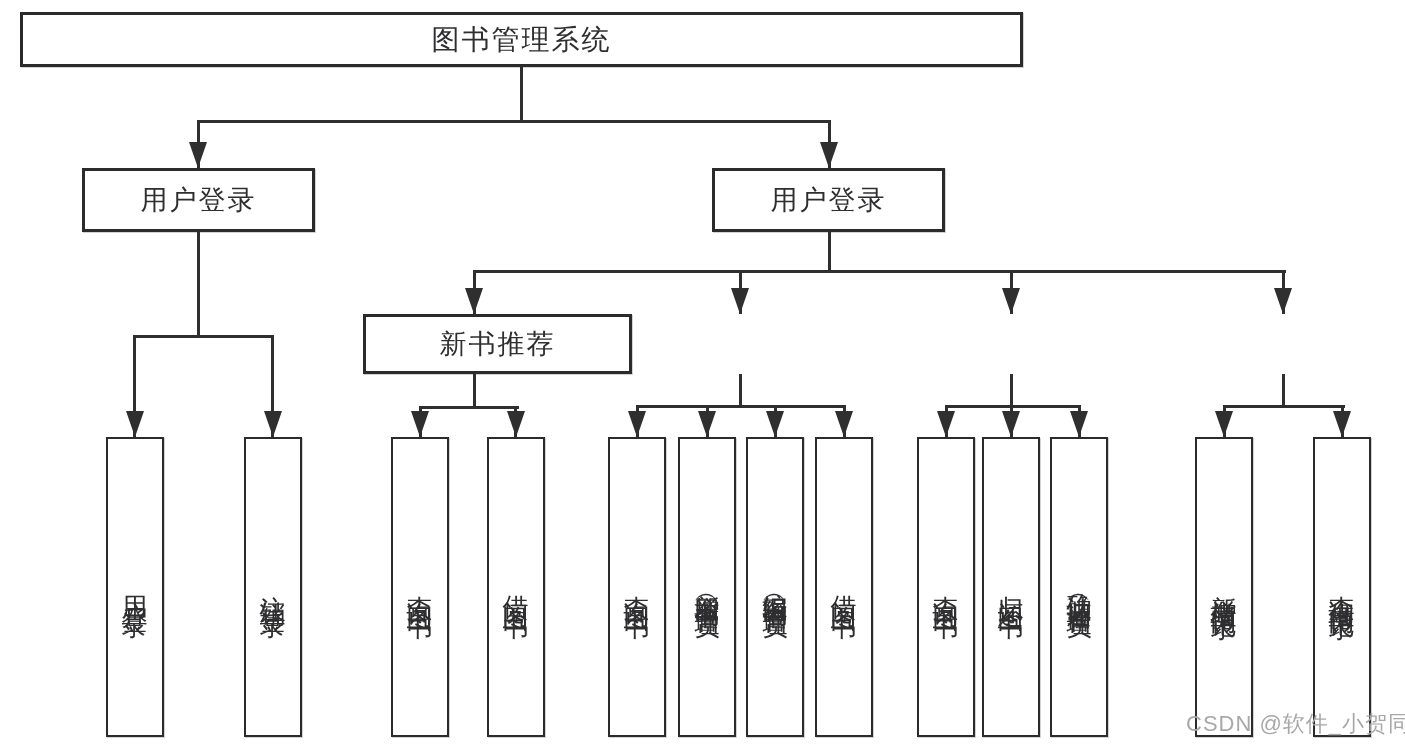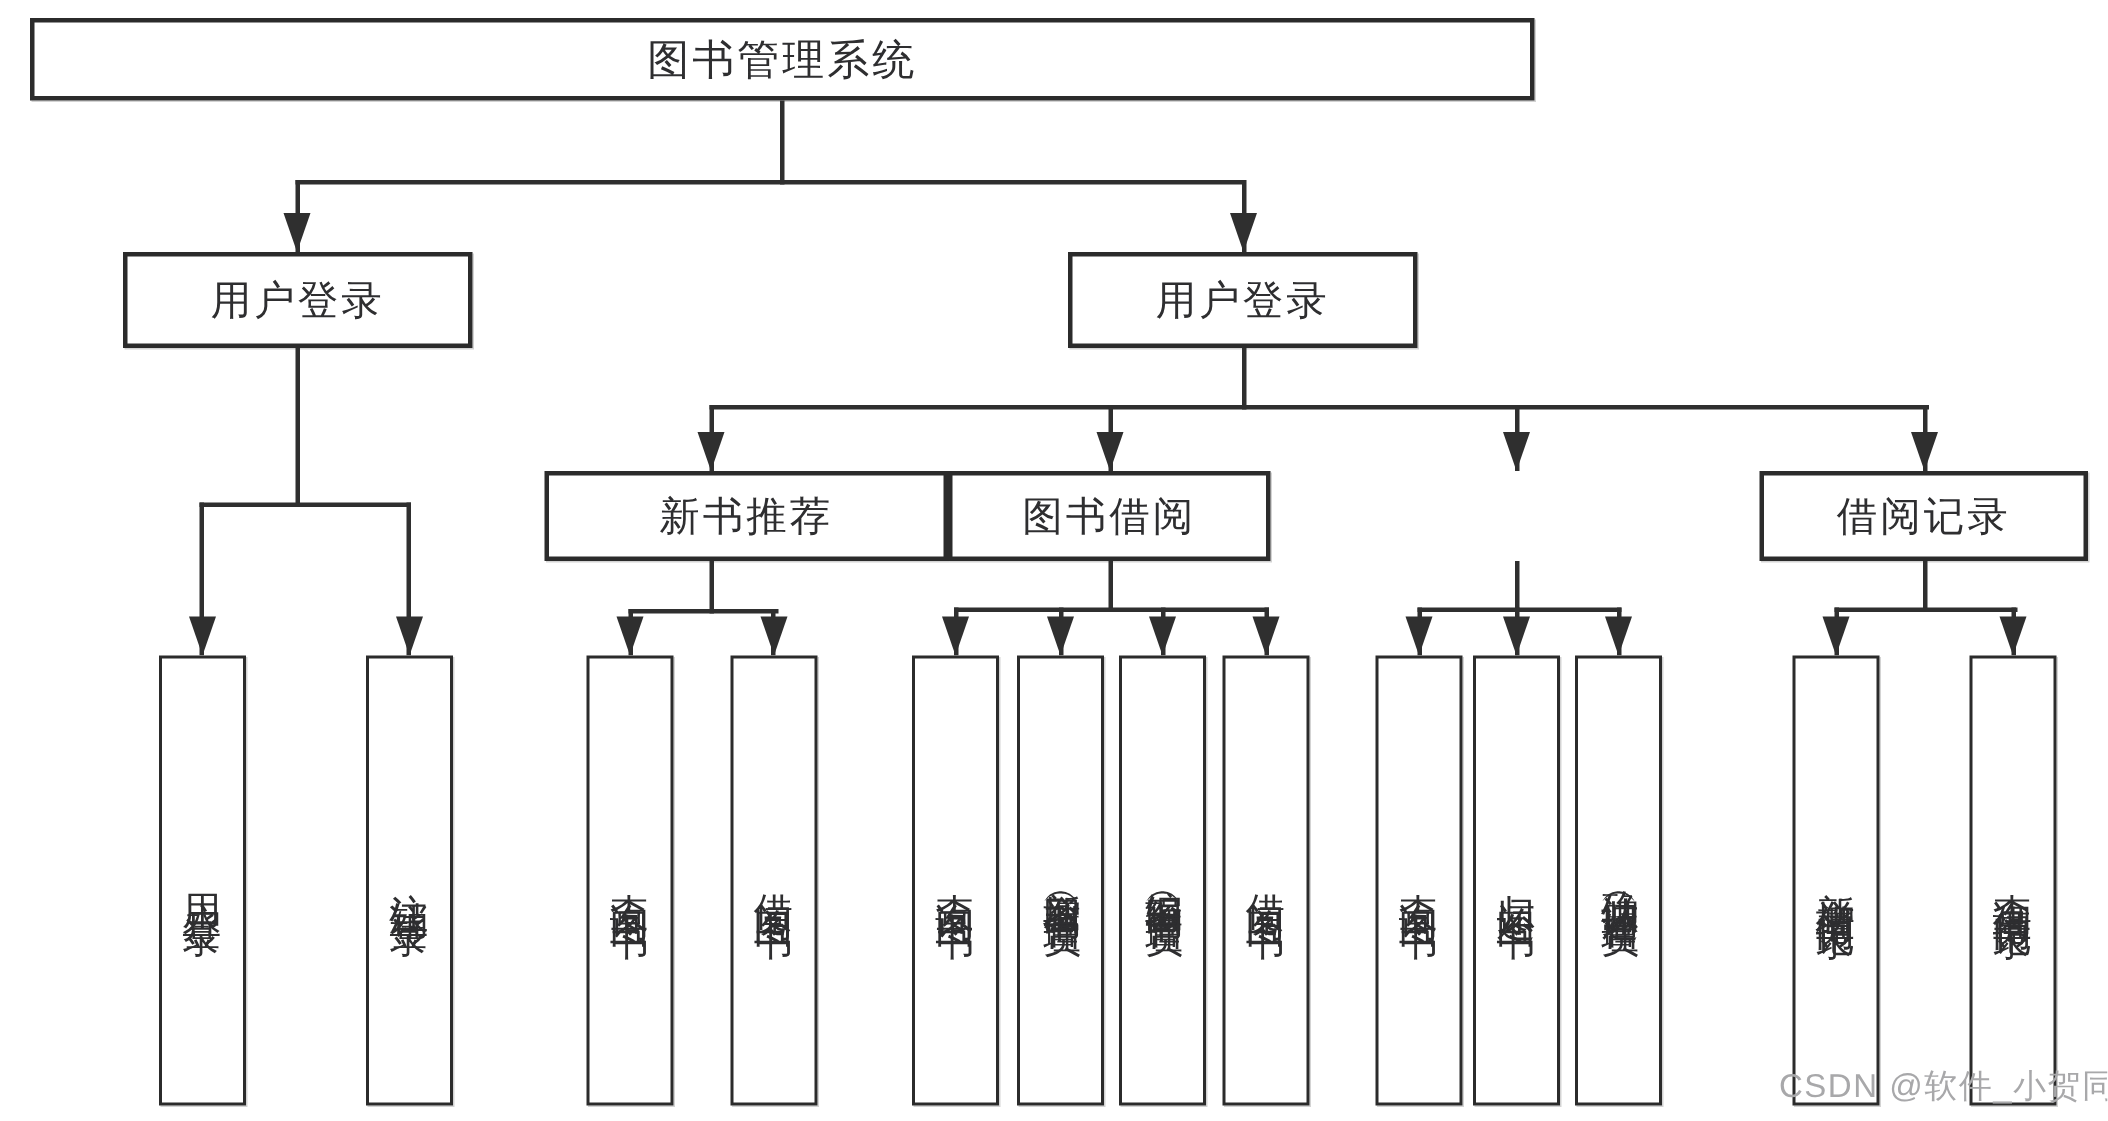--- a/index.html
+++ b/index.html
@@ -103,26 +103,20 @@
   <div class="line vline" style="left:1010px;top:270px;height:44px"></div>
   <div class="line vline" style="left:1282px;top:270px;height:44px"></div>
   <div class="arrow" style="left:465px;top:288px"></div>
   <div class="arrow" style="left:731px;top:288px"></div>
   <div class="arrow" style="left:1002px;top:288px"></div>
   <div class="arrow" style="left:1274px;top:288px"></div>
 
   <div class="box" style="left:363px;top:314px;width:269px;height:60px">
     <span class="lbl">新书推荐</span>
   </div>
-  <div class="box" style="left:632px;top:314px;width:215px;height:60px">
-    <span class="lbl">图书借阅</span>
-  </div>
-  <div class="box" style="left:1173px;top:314px;width:219px;height:60px">
-    <span class="lbl">借阅记录</span>
-  </div>
 
   <div class="line vline" style="left:473px;top:374px;height:35px"></div>
   <div class="line hline" style="left:419px;top:406px;width:100px"></div>
   <div class="line vline" style="left:419px;top:406px;height:31px"></div>
   <div class="line vline" style="left:514px;top:406px;height:31px"></div>
   <div class="arrow" style="left:411px;top:411px"></div>
   <div class="arrow" style="left:507px;top:411px"></div>
 
   <div class="line vline" style="left:739px;top:374px;height:34px"></div>
   <div class="line hline" style="left:636px;top:405px;width:210px"></div>

